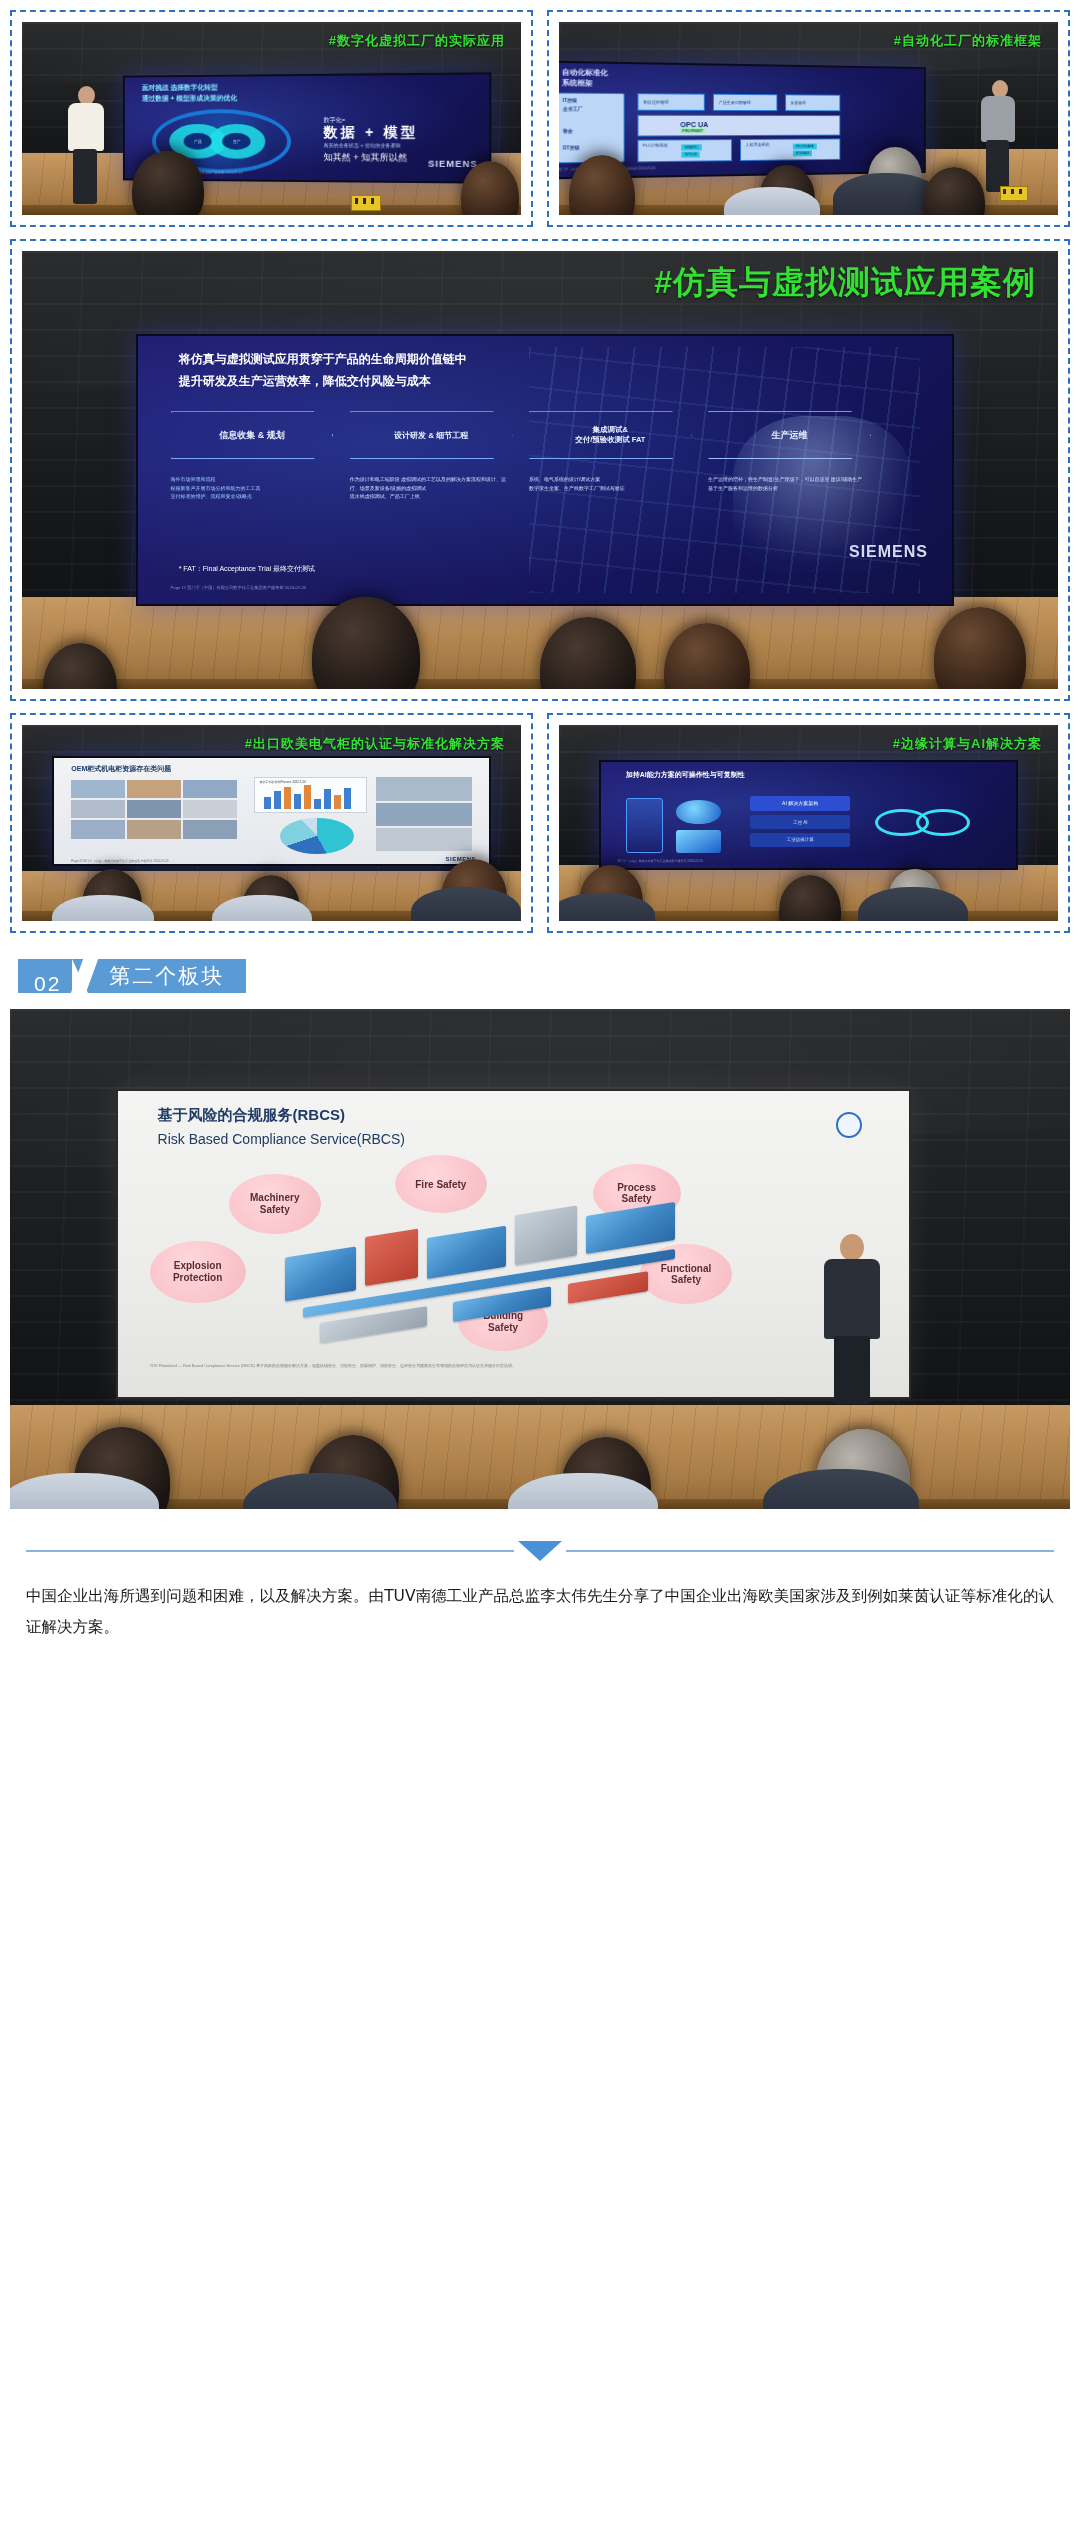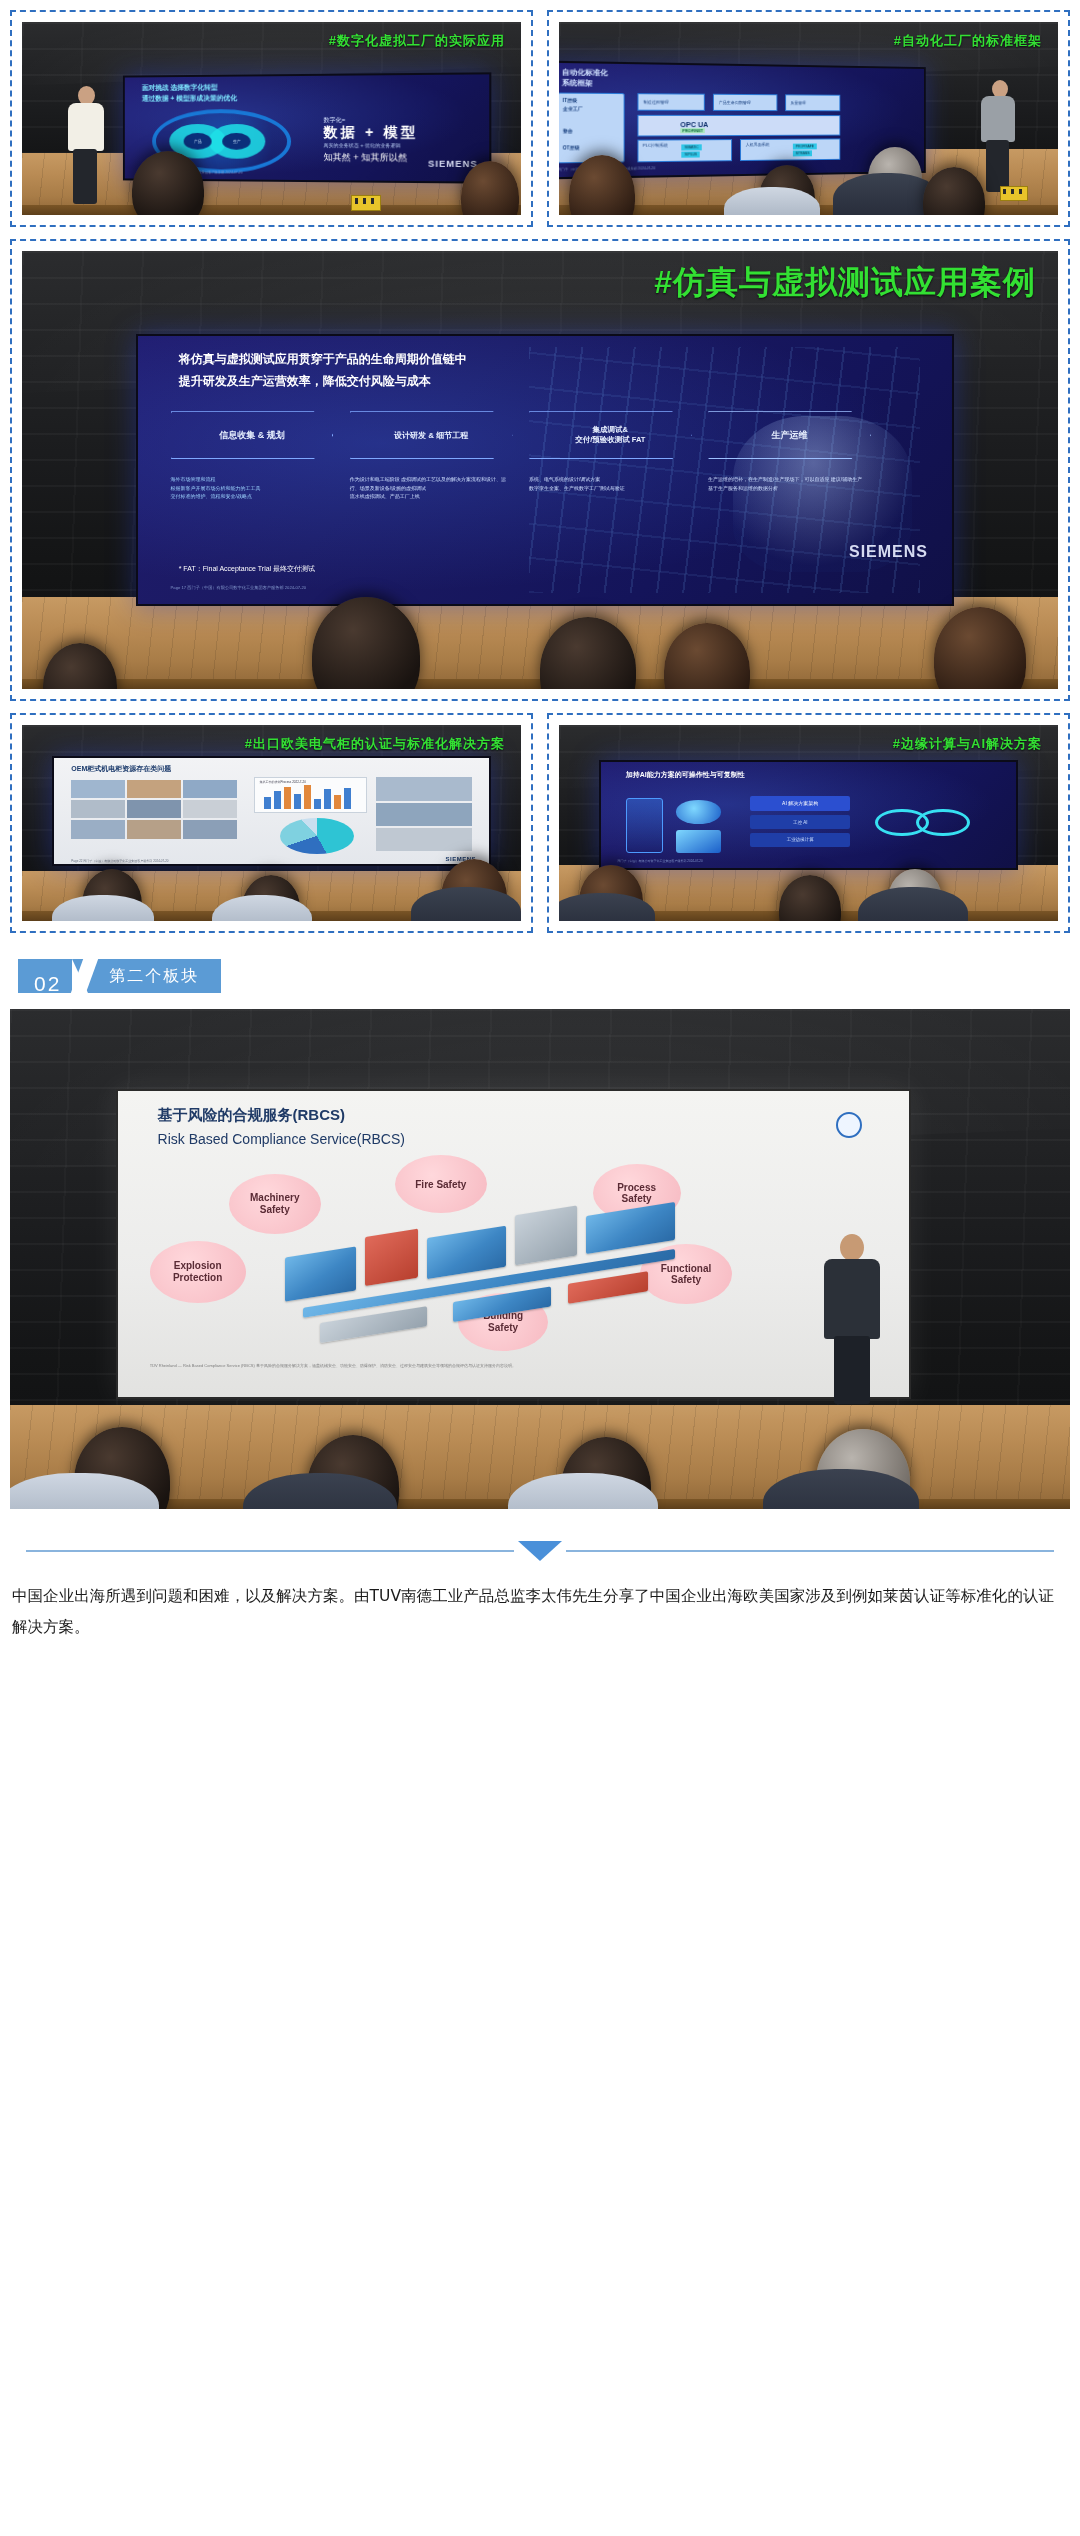--- a/index.html
+++ b/index.html
@@ -149,21 +149,21 @@
   .sec-slash:before{
     content:""; position:absolute; left:-3px; top:0; width:0; height:0;
     border-left:16px solid #ffffff; border-top:34px solid transparent;
     transform: skewX(0deg);
   }
   .sec-slash:after{
     content:""; position:absolute; left:2px; top:0; bottom:0; width:15px;
     background:#ffffff; transform: skewX(-20deg);
   }
   .sec-txt{
-    background:#5b9bd5; color:#ffffff; font-size:16px; letter-spacing:2px;
+    background:#5b9bd5; color:#ffffff; font-size:21px; letter-spacing:2px;
     display:flex; align-items:center; padding:0 22px 0 8px;
   }
 
   
   .rbcs-screen{
     position:absolute;
     background: linear-gradient(180deg,#f4f4f2 0%, #ececeb 60%, #e2e2e0 100%);
     border:2px solid #2a2a2a;
     box-shadow: 0 0 30px rgba(255,255,255,.08);
     overflow:hidden;
@@ -204,21 +204,21 @@
   .divider .line.r{ left:calc(50% + 26px); right:26px; }
   .divider .tri{
     position:absolute; left:50%; top:14px; transform:translateX(-50%);
     width:0; height:0;
     border-left:22px solid transparent; border-right:22px solid transparent;
     border-top:20px solid #4a90d9;
   }
 
   
   .para{
-    padding: 8px 26px 34px 12px;
+    padding: 8px 26px 34px 26px;
     color:#1b1b1b;
     font-size:15.5px;
     line-height:2.0;
     text-align:justify;
     font-family:"DejaVu Sans", sans-serif;
   }
 </style>
 </head>
 <body>
 

